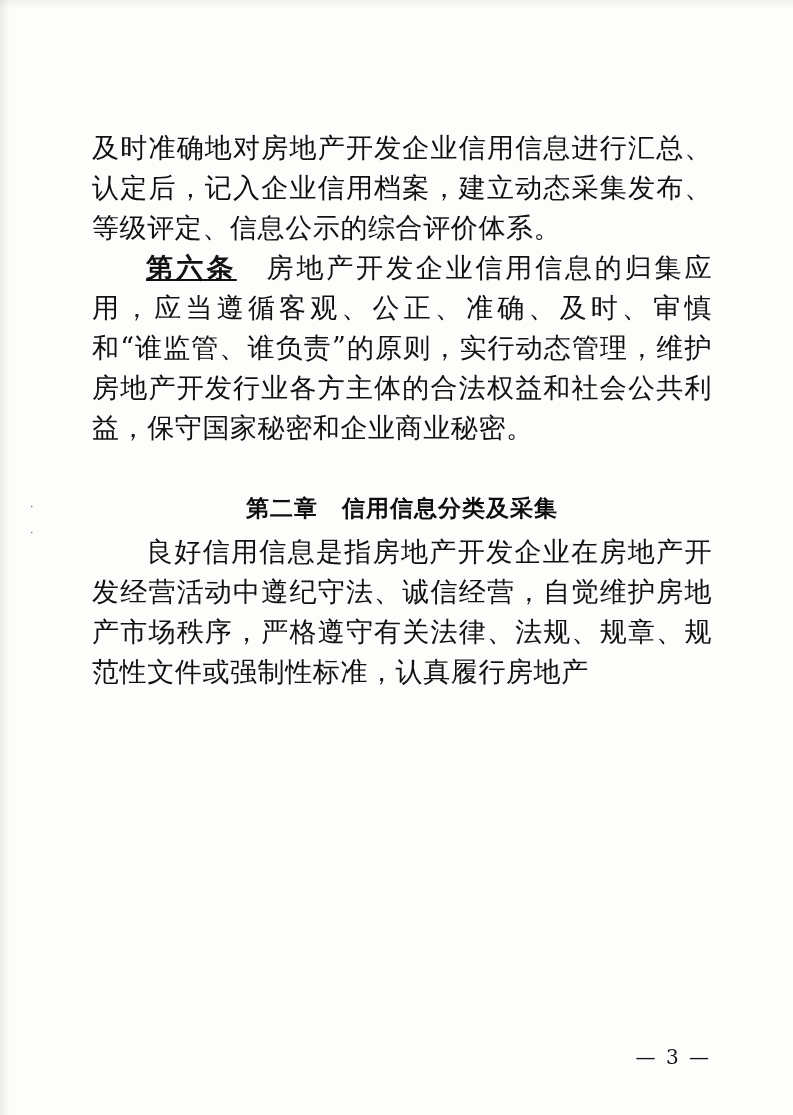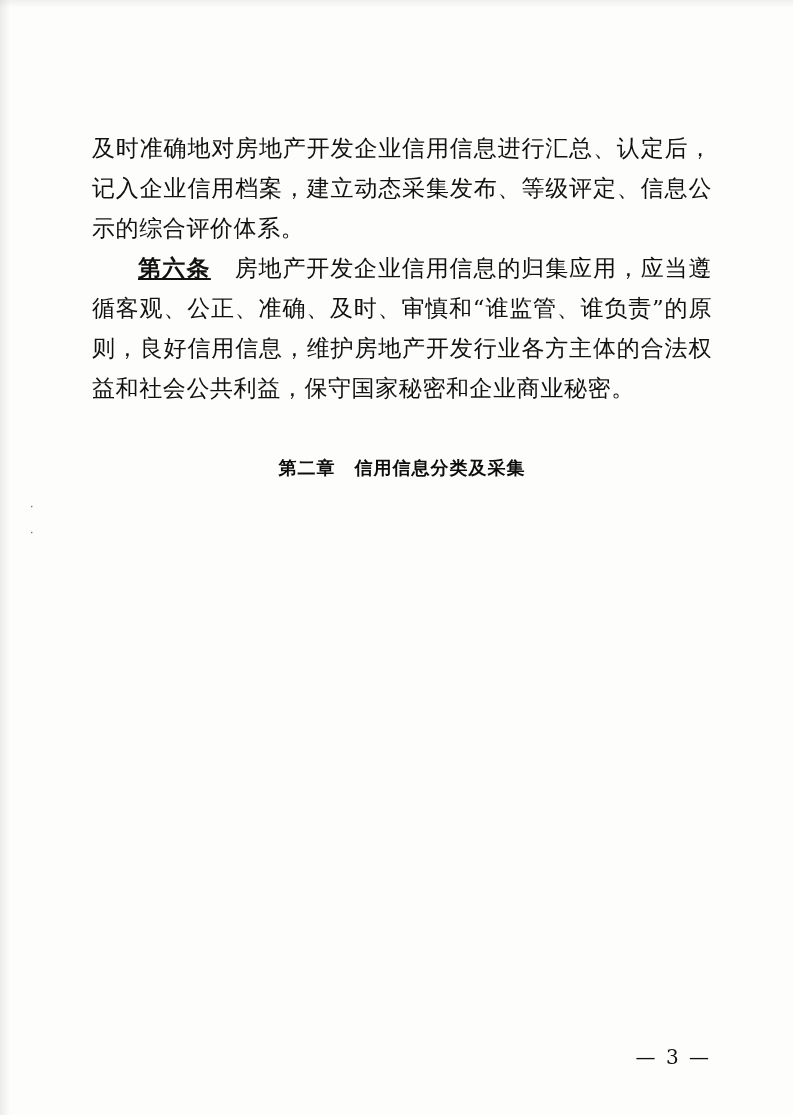--- a/index.html
+++ b/index.html
@@ -23,33 +23,33 @@
     height: 1115px;
     background: #fdfdfb;
   }
   .content {
     position: absolute;
     left: 92px;
     top: 128px;
     width: 620px;
   }
   .para {
-    font-size: 23px;
+    font-size: 27px;
     line-height: 40px;
     letter-spacing: 0.6px;
     text-align: justify;
     text-justify: inter-ideograph;
     margin: 0 0 0 0;
     color: #111111;
   }
   .indent {
     text-indent: 2em;
   }
   .chapter-title {
-    font-size: 18px;
+    font-size: 23px;
     line-height: 40px;
     text-align: center;
     font-weight: bold;
     letter-spacing: 1px;
     margin: 22px 0 4px 0;
     color: #0d0d0d;
   }
   .spacer-md { height: 18px; }
   .article-label {
     font-weight: bold;
@@ -102,25 +102,26 @@
   <div class="margin-marks">
     <span>·</span>
     <span>·</span>
   </div>
 
   <div class="content">
 
     <p class="para">及时准确地对房地产开发企业信用信息进行汇总、认定后，记入企业信用档案，建立动态采集发布、等级评定、信息公示的综合评价体系。</p>
 
 
-    <p class="para indent"><span class="article-label">第六条</span><span>　房地产开发企业信用信息的归集应用，应当遵循客观、公正、准确、及时、审慎和“谁监管、谁负责”的原则，良好信用信息，维护房地产开发行业各方主体的合法权益和社会公共利益，保守国家秘密和企业商业秘密。</span></p>
+    <p class="para indent"><span class="article-label">第六条</span><span>　房地产开发企业信用信息的归集应用，应当遵循客观、公正、准确、及时、审慎和“谁监管、谁负责”的原则，实行动态管理，维护房地产开发行业各方主体的合法权益和社会公共利益，保守国家秘密和企业商业秘密。</span></p>
 
     <div class="spacer-md"></div>
 
     <h2 class="chapter-title">第二章　信用信息分类及采集</h2>
 
 
 
+    <p class="para indent">良好信用信息是指房地产开发企业在房地产开发经营活动中遵纪守法、诚信经营，自觉维护房地产市场秩序，严格遵守有关法律、法规、规章、规范性文件或强制性标准，认真履行房地产</p>
 
   </div>
 
   <div class="page-number">— 3 —</div>
 </div>
 
 </body></html>

